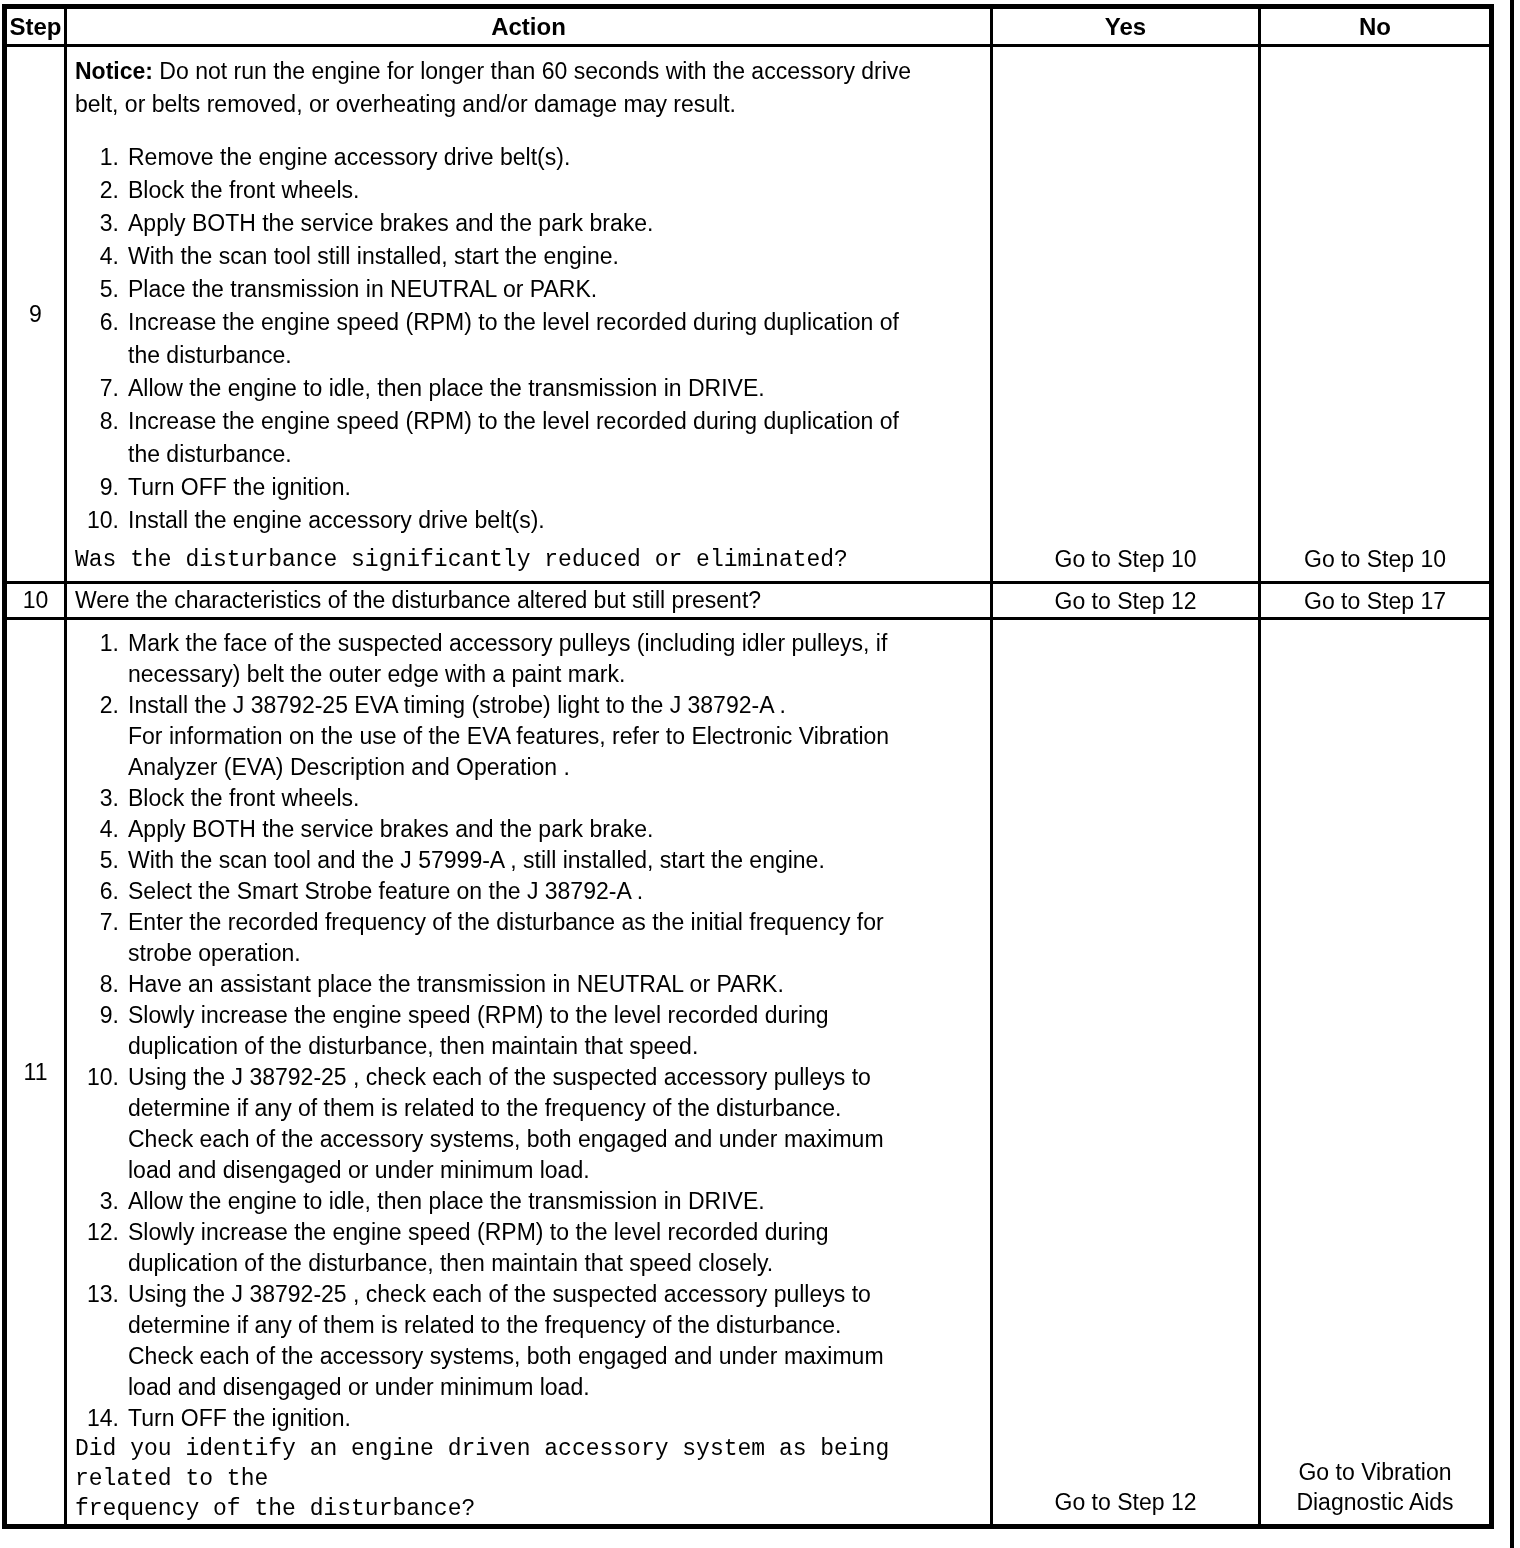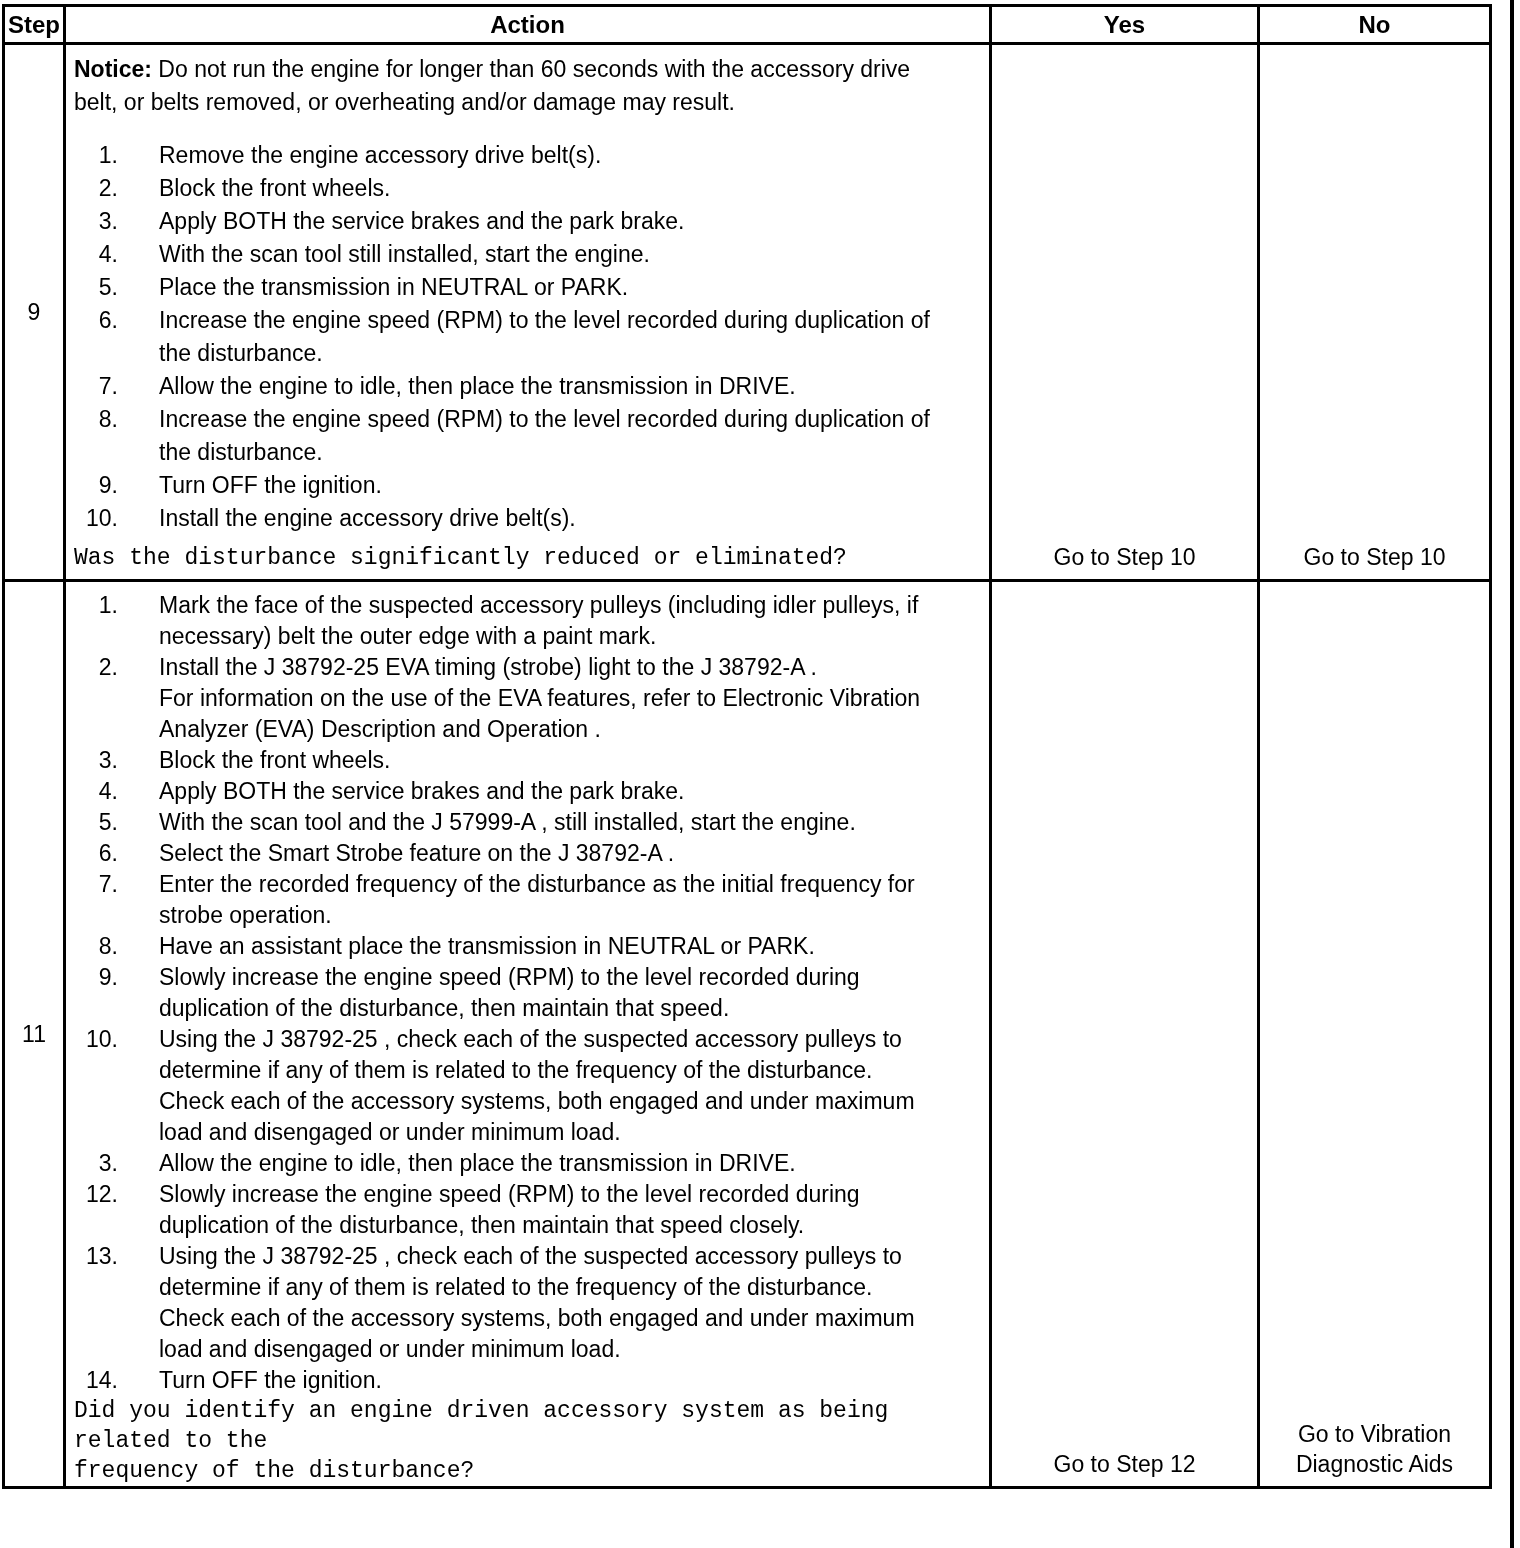--- a/index.html
+++ b/index.html
@@ -7,21 +7,21 @@
     width:1520px;height:1548px;
     background:#ffffff;color:#000000;
     font-family:"Liberation Sans",sans-serif;
     font-size:23px;
     position:relative;overflow:hidden;
   }
   table.diag{
     border-collapse:collapse;
     table-layout:fixed;
     margin:4px 0 0 2px;
-    border:1px solid #000000;
+    border:5px solid #000000;
   }
   .diag th,.diag td{
     border:3px solid #000;
     padding:0;
   }
   .diag th{
     height:35px;
     font-size:24px;
     font-weight:bold;
     text-align:center;
@@ -48,21 +48,21 @@
   }
   .notice b{font-weight:bold;}
   .proc-list .li{
     display:grid;
     grid-template-columns:44px 1fr;
     column-gap:9px;
   }
   .row9 .proc-list .li{line-height:33px;}
   .row11 .proc-list .li{line-height:31px;}
   .num{text-align:right;}
-  .txt{white-space:pre-line;margin-left:32px;}
+  .txt{white-space:pre-line;}
   .question{
     margin:auto 0 0 0;
     line-height:30px;
     white-space:pre-line;
     font-family:Liberation Mono, monospace;
   }
   td.answer-cell{
     text-align:center;
     vertical-align:bottom;
     padding:0 4px 7px 4px;
@@ -155,20 +155,26 @@
                 <span class="txt">Install the engine accessory drive belt(s).</span>
               </div>
           </div>
           <p class="question">Was the disturbance significantly reduced or eliminated?</p>
         </div>
       </td>
       <td class="answer-cell">Go to Step 10</td>
       <td class="answer-cell">Go to Step 10</td>
     </tr>
 
+    <tr class="row10">
+      <td class="step-cell">10</td>
+      <td class="action-cell-simple">Were the characteristics of the disturbance altered but still present?</td>
+      <td class="answer-cell">Go to Step 12</td>
+      <td class="answer-cell">Go to Step 17</td>
+    </tr>
 
     <tr class="row11">
       <td class="step-cell">11</td>
       <td class="action-cell">
         <div class="cell-flex h-row11">
           <div class="proc-list">
             <div class="li">
                 <span class="num">1.</span>
                 <span class="txt">Mark the face of the suspected accessory pulleys (including idler pulleys, if
 necessary) belt the outer edge with a paint mark.</span>

